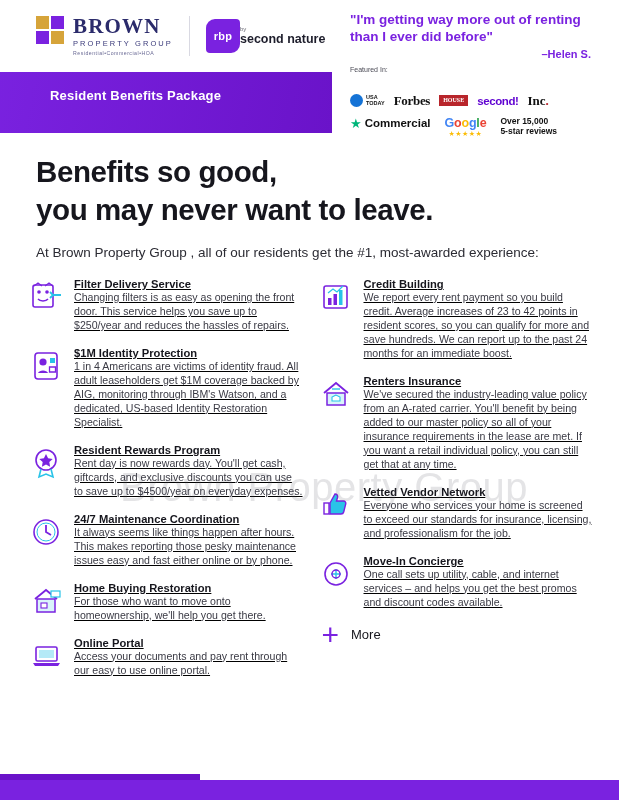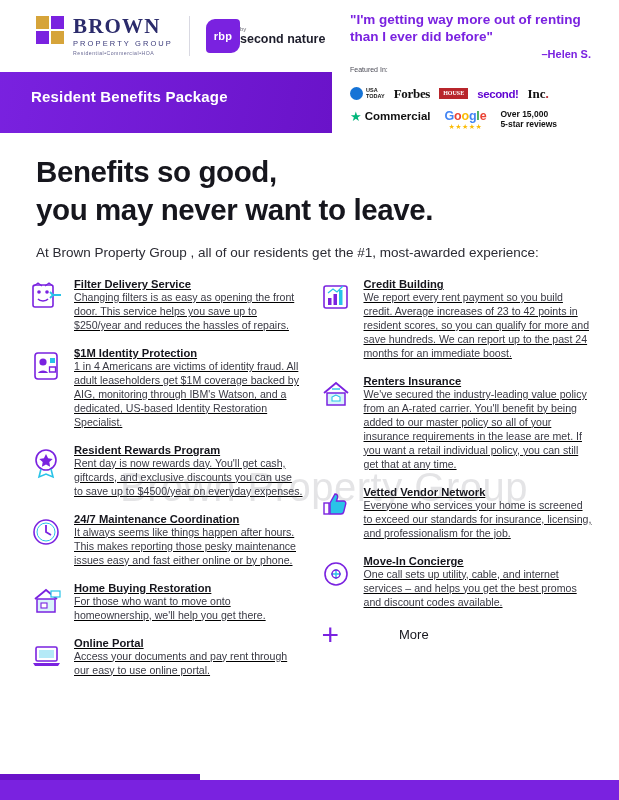--- a/index.html
+++ b/index.html
@@ -73,37 +73,37 @@
     width: 34px; height: 34px; background: #7a22e0;
     border-radius: 9px 4px 9px 4px;
     color: #fff; font-size: 11px; font-weight: 700;
     display: flex; align-items: center; justify-content: center;
     letter-spacing: 0.3px;
   }
   .sn-text { line-height: 1.05; }
   .sn-by { font-size: 6px; color: #6a6a75; }
   .sn-name { font-size: 12.5px; font-weight: 700; color: #1d1d2b; }
   .rbp-title {
-    color: #fff; font-size: 15px; font-weight: 700;
-    padding: 16px 0 0 31px; letter-spacing: 0.2px;
+    color: #fff; font-size: 13px; font-weight: 700;
+    padding: 16px 0 0 50px; letter-spacing: 0.2px;
   }
 
   .header-right {
     flex: 1; position: relative; padding: 11px 14px 0 18px;
   }
   .quote {
     color: #7a22e0; font-size: 13.5px; font-weight: 700; line-height: 1.28;
   }
   .quote-attr {
     color: #7a22e0; font-size: 11px; font-weight: 700; text-align: right;
     margin-top: 2px; padding-right: 14px;
   }
   .featured-label { font-size: 7px; color: #4a4a55; margin-top: 6px; }
   .press-row {
-    display: flex; align-items: center; gap: 9px; margin-top: 13px;
+    display: flex; align-items: center; gap: 9px; margin-top: 20px;
   }
   .press-usa { display:flex; align-items:center; gap:3px; }
   .usa-dot {
     width: 13px; height: 13px; border-radius: 50%; background: #1573d6;
     color:#fff; font-size:6px; display:flex;align-items:center;justify-content:center;
     font-weight:700;
   }
   .usa-txt { font-size: 5.5px; line-height: 1.05; font-weight: 700; color:#111; }
   .press-forbes { font-family:"Liberation Serif",serif; font-size: 13px; font-weight:700; color:#111; letter-spacing:-0.3px;}
   .press-house {
@@ -154,21 +154,21 @@
   }
   .b-body { flex: 1; }
   .b-title { font-size: 11.2px; font-weight: 700; color: #16161d; margin-bottom: 1px; }
   .b-desc { font-size: 10.6px; color: #3a3a44; line-height: 1.32; }
 
   .more-row { display:flex; align-items:center; gap: 12px; margin-top: 6px; }
   .plus {
     color:#7a22e0; font-size: 30px; font-weight: 400; line-height: 0.7;
     margin-left: 2px;
   }
-  .more-label { font-size: 13px; color:#16161d;margin-left:48px; }
+  .more-label { font-size: 13px; color:#16161d; }
 
   
   .watermark {
     position: absolute; left: 120px; top: 466px; width: 420px;
     font-size: 40px; color: rgba(90,90,100,0.16); font-weight: 400;
     line-height: 1.08; pointer-events: none; letter-spacing: 0.5px;
   }
 
   
   .footer {

